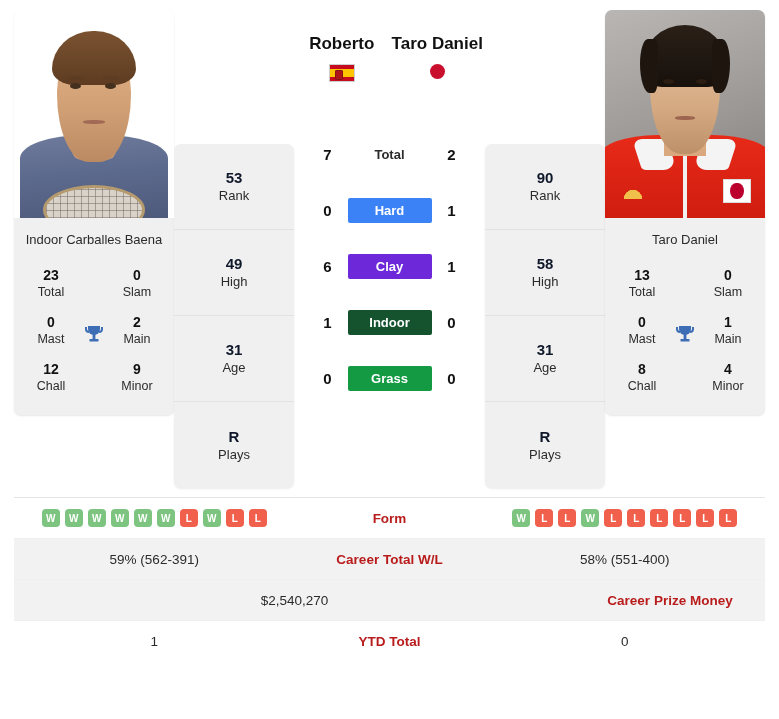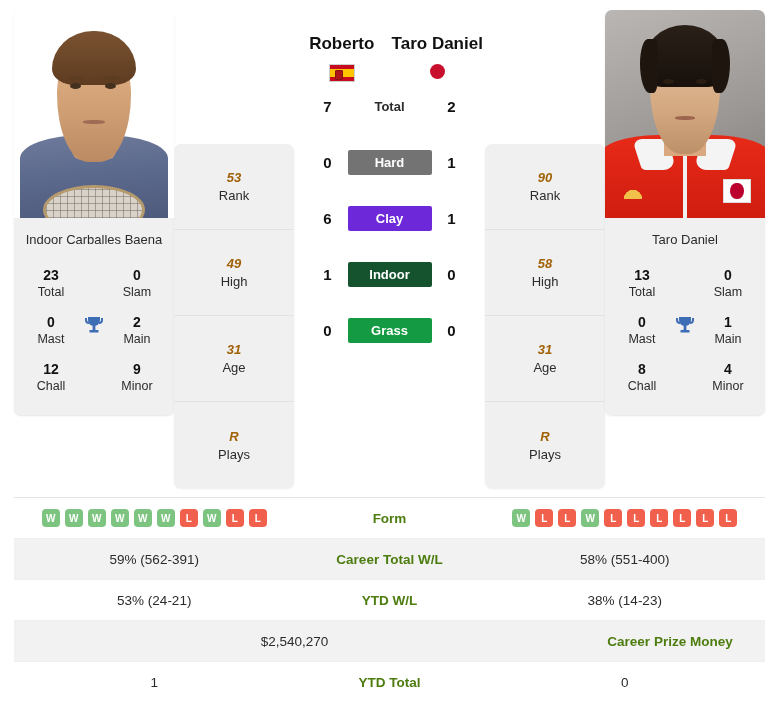--- a/index.html
+++ b/index.html
@@ -120,21 +120,21 @@
   .card-label {
     text-align: center;
     font-size: 13px;
     line-height: 16px;
     color: #2b2b2b;
     padding: 14px 6px 12px 6px;
   }
 
   .titles-grid { padding: 0 8px 14px 8px; }
   .titles-row {
-    display: flex; align-items: flex-start; justify-content: space-between;
+    display: flex; align-items: flex-end; justify-content: space-between;
     padding: 7px 6px;
   }
   .t-cell { width: 46px; text-align: center; }
   .t-num { font-size: 14px; font-weight: bold; color: #111; line-height: 17px; }
   .t-lab { font-size: 12.5px; color: #2b2b2b; line-height: 16px; }
   .trophy { width: 30px; display:flex; align-items:center; justify-content:center; }
 
   
   .rank-panel {
     width: 120px; flex: 0 0 120px;
@@ -144,29 +144,30 @@
     overflow: hidden;
     box-shadow: 0 1px 2px rgba(0,0,0,0.08);
   }
   .rank-cell {
     height: 86px;
     display: flex; flex-direction: column;
     align-items: center; justify-content: center;
     border-bottom: 1px solid #e2e2e2;
   }
   .rank-cell:last-child { border-bottom: none; }
-  .r-num { font-size: 13px; font-weight: bold; color: #a16207; line-height: 19px; font-style: italic; }
+  .r-num { font-size: 15px; font-weight: bold; color: #0f172a; line-height: 19px; }
   .r-lab { font-size: 13px; color: #2b2b2b; line-height: 18px; }
 
   
   .center-col {
     flex: 1 1 auto;
     display: flex; flex-direction: column;
     align-items: center;
     padding-top: 0;
+    gap: 48px;
   }
   .names-row {
     display: flex; width: 100%; justify-content: space-between;
     align-items: flex-start;
   }
   .name-block { width: 50%; text-align: center; padding-top: 22px; }
   .pname { font-size: 17px; font-weight: bold; line-height: 24px; color: #111; }
   .flag-wrap { margin-top: 8px; display:flex; justify-content:center; }
 
   .flag-es {
@@ -207,21 +208,21 @@
   .trow {
     display: flex; align-items: center;
     height: 41px;
     border-bottom: 1px solid #efefef;
   }
   .trow.alt { background: #f2f2f2; }
   .tside { flex: 1 1 0; display: flex; align-items: center; justify-content: center; }
   .tside .val { font-size: 13.5px; color: #2b2b2b; }
   .tmid {
     flex: 0 0 190px; text-align: center;
-    font-size: 13.5px; font-weight: bold; color: #4d7c0f;
+    font-size: 13.5px; font-weight: bold; color: #b91c1c;
   }
   .form-list { display: flex; gap: 5px; }
   .badge {
     width: 18px; height: 18px; border-radius: 4px;
     display: flex; align-items: center; justify-content: center;
     color: #ffffff; font-size: 10px; font-weight: bold;
   }
   .badge.W { background: #7cc47f; }
   .badge.L { background: #f0604d; }
 </style>
@@ -330,21 +331,21 @@
       </div>
 
       <div class="surface-rows">
         <div class="srow">
           <div class="s-score">7</div>
           <div class="s-bar plain">Total</div>
           <div class="s-score">2</div>
         </div>
         <div class="srow">
           <div class="s-score">0</div>
-          <div class="s-bar" style="background:#737373">Hard</div>
+          <div class="s-bar" style="background:#3b82f6">Hard</div>
           <div class="s-score">1</div>
         </div>
         <div class="srow">
           <div class="s-score">6</div>
           <div class="s-bar" style="background:#6d28d9">Clay</div>
           <div class="s-score">1</div>
         </div>
         <div class="srow">
           <div class="s-score">1</div>
           <div class="s-bar" style="background:#14532d">Indoor</div>
@@ -484,29 +485,20 @@
     <div class="trow alt">
       <div class="tside">
           <span class="val">59% (562-391)</span>
         </div>
       <div class="tmid">Career Total W/L</div>
       <div class="tside">
           <span class="val">58% (551-400)</span>
         </div>
     </div>
 
-    <div class="trow">
-      <div class="tside">
-          <span class="val">53% (24-21)</span>
-        </div>
-      <div class="tmid">YTD W/L</div>
-      <div class="tside">
-          <span class="val">38% (14-23)</span>
-        </div>
-    </div>
 
     <div class="trow alt">
       <div class="tside">
           <span class="val">$2,540,270</span>
         </div>
       <div class="tmid">Career Prize Money</div>
     </div>
 
     <div class="trow" style="border-bottom:none">
       <div class="tside">

